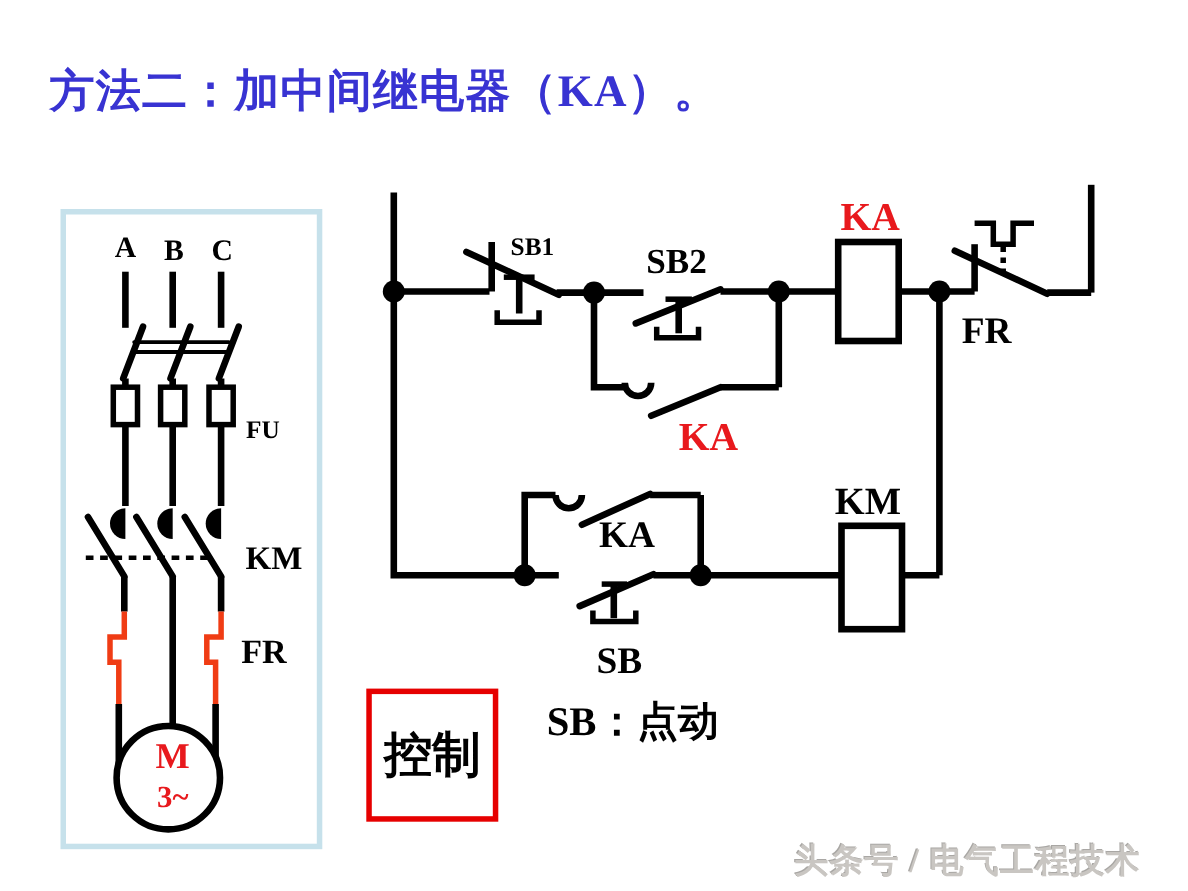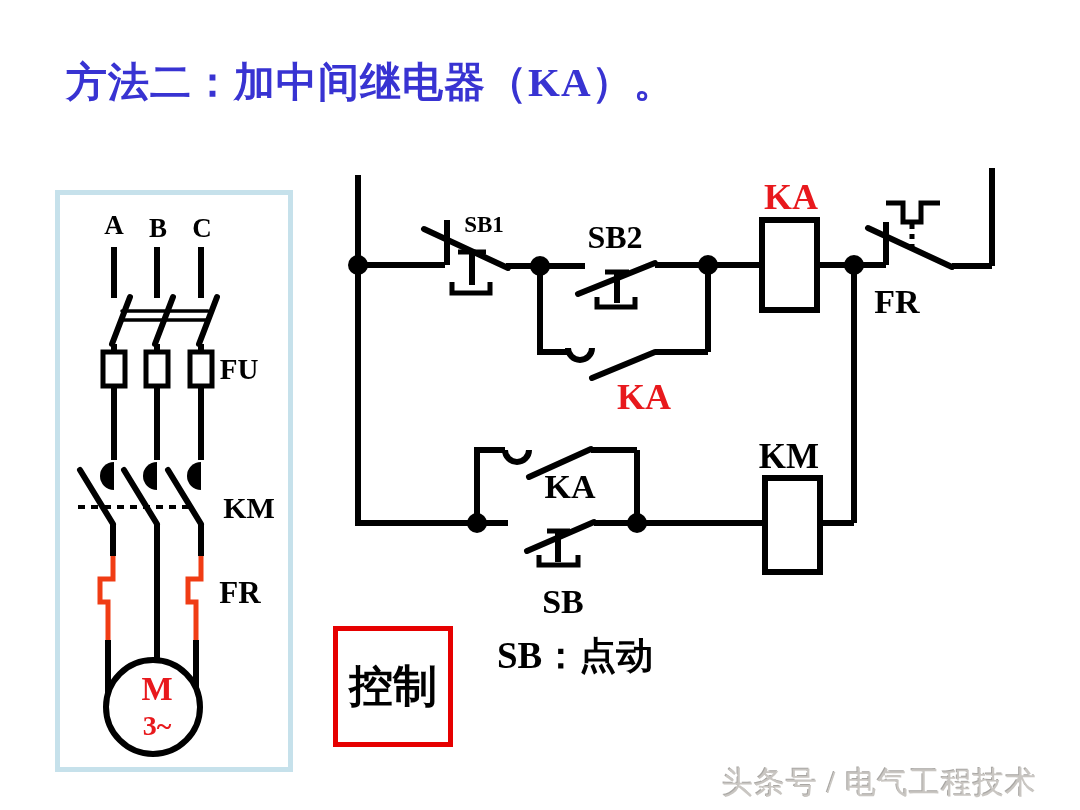--- a/index.html
+++ b/index.html
@@ -3,30 +3,30 @@
 <meta charset="utf-8">
 <style>
   html,body{margin:0;padding:0;}
   body{width:1080px;height:810px;background:#ffffff;position:relative;overflow:hidden;
        font-family:"Liberation Serif", serif;}
   .stage{position:absolute;left:0;top:0;width:1080px;height:810px;}
   svg.circuit{position:absolute;left:0;top:0;}
   .lbl{position:absolute;transform:translate(-50%,-50%);font-weight:bold;color:#000;
        white-space:nowrap;line-height:1;}
   .red{color:#e8191d;}
-  .title{position:absolute;left:66px;top:55px;font-size:41px;font-weight:bold;
+  .title{position:absolute;left:45px;top:55px;font-size:41px;font-weight:bold;
          color:#3833d2;letter-spacing:1px;white-space:nowrap;}
   .panel{position:absolute;left:55px;top:190px;width:228px;height:572px;
          border:5px solid #c6e1eb;background:#ffffff;}
   .notebox{position:absolute;left:333px;top:626px;width:110px;height:111px;
            border:5px solid #e60000;display:flex;flex-direction:row;
            align-items:center;justify-content:center;font-size:44px;font-weight:bold;
            line-height:1.22;color:#000;}
   .note{position:absolute;font-size:37px;font-weight:bold;color:#000;white-space:nowrap;text-align:right;}
-  .watermark{position:absolute;left:722px;top:762px;font-size:31px;font-weight:normal;
+  .watermark{position:absolute;left:722px;top:762px;font-size:31px;font-weight:bold;
              color:#c9c6c2;text-shadow:2px 2px 0 #ffffff,-1px -1px 0 #a9a7a4;
              white-space:nowrap;letter-spacing:1px;}
 </style>
 </head>
 <body>
 
 <div class="stage">
 
   <div class="title">方法二：加中间继电器（KA）。</div>
 
@@ -140,21 +140,21 @@
           <circle cx="854" cy="265" r="10"></circle>
         <circle cx="477" cy="523" r="10"></circle> 
           <circle cx="637" cy="523" r="10"></circle>
       </g>
     </g>
   </svg>
 
   <div class="lbl" style="left:114px;top:225px;font-size:27px;">A</div>
   <div class="lbl" style="left:158px;top:228px;font-size:27px;">B</div>
   <div class="lbl" style="left:202px;top:228px;font-size:27px;">C</div>
-  <div class="lbl" style="left:239px;top:369px;font-size:29px;">FU</div>
+  <div class="lbl" style="left:239px;top:391px;font-size:23px;">FU</div>
   <div class="lbl" style="left:249px;top:508px;font-size:30px;">KM</div>
   <div class="lbl" style="left:240px;top:592px;font-size:31px;">FR</div>
   <div class="lbl red" style="left:157px;top:689px;font-size:33px;">M</div>
   <div class="lbl red" style="left:157px;top:726px;font-size:28px;">3~</div>
 
   <div class="lbl" style="left:484px;top:224px;font-size:23px;">SB1</div>
   <div class="lbl" style="left:615px;top:237px;font-size:32px;">SB2</div>
   <div class="lbl red" style="left:791px;top:197px;font-size:36px;">KA</div>
   <div class="lbl" style="left:897px;top:302px;font-size:34px;">FR</div>
   <div class="lbl red" style="left:644px;top:397px;font-size:36px;">KA</div>

